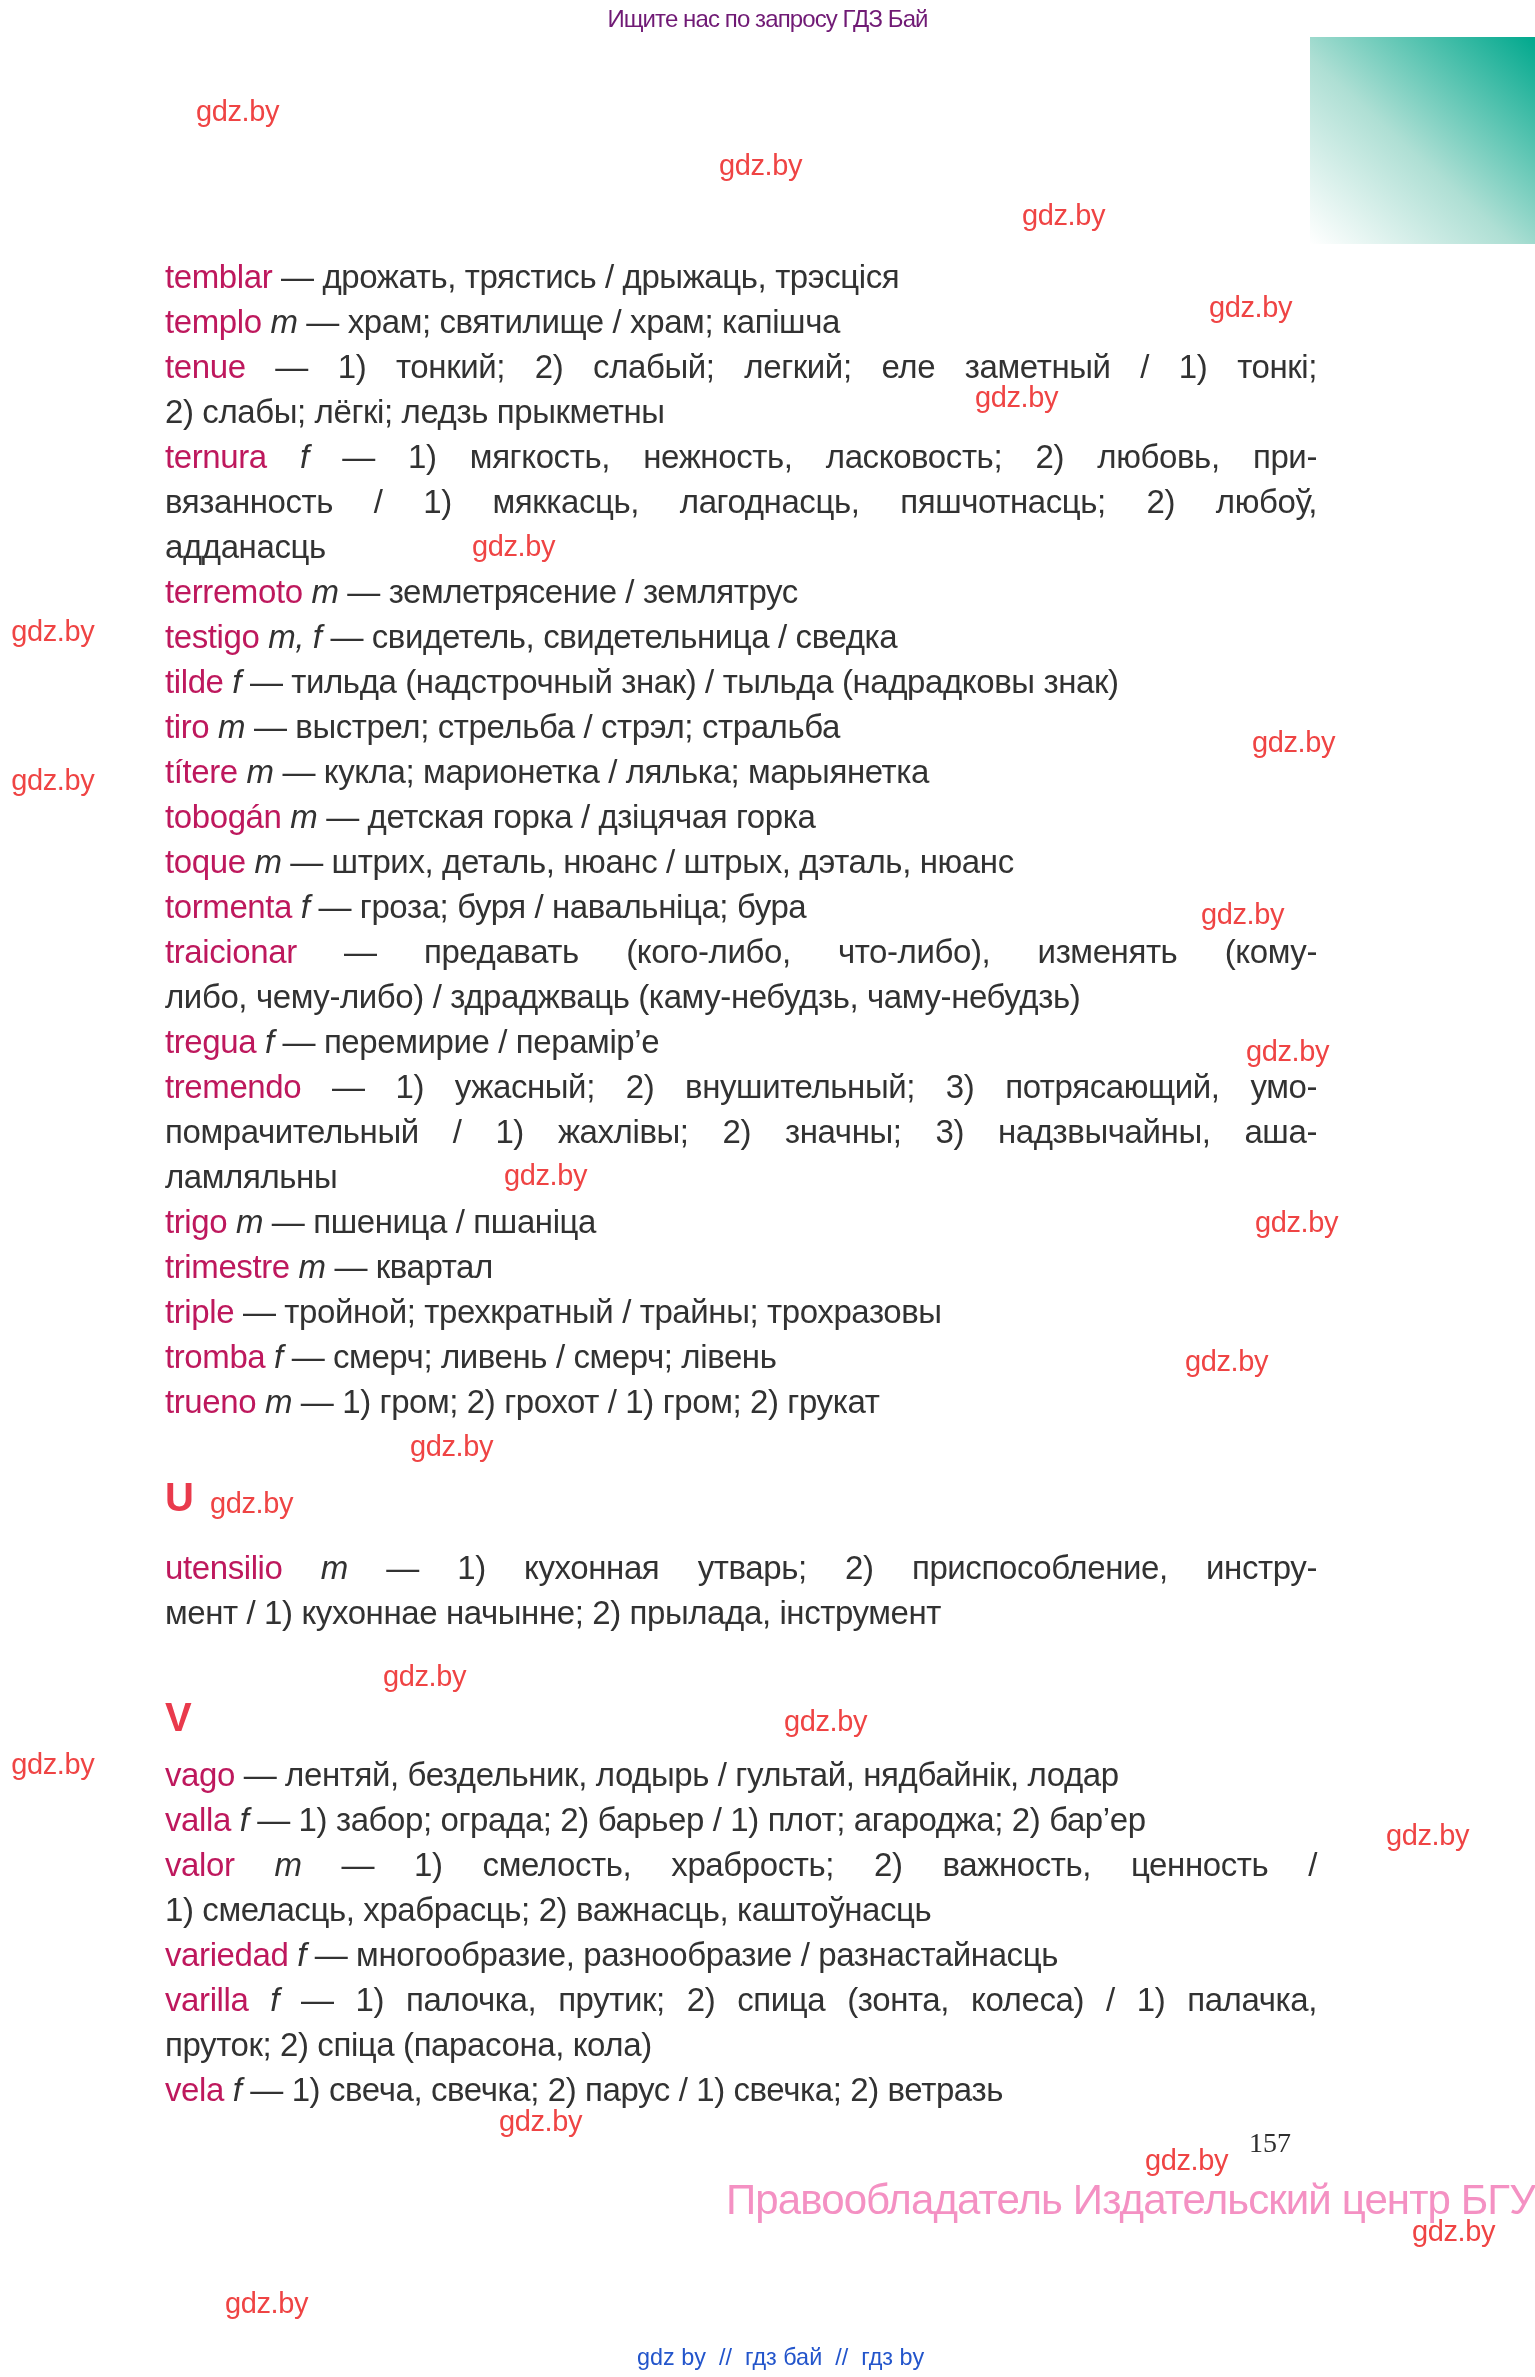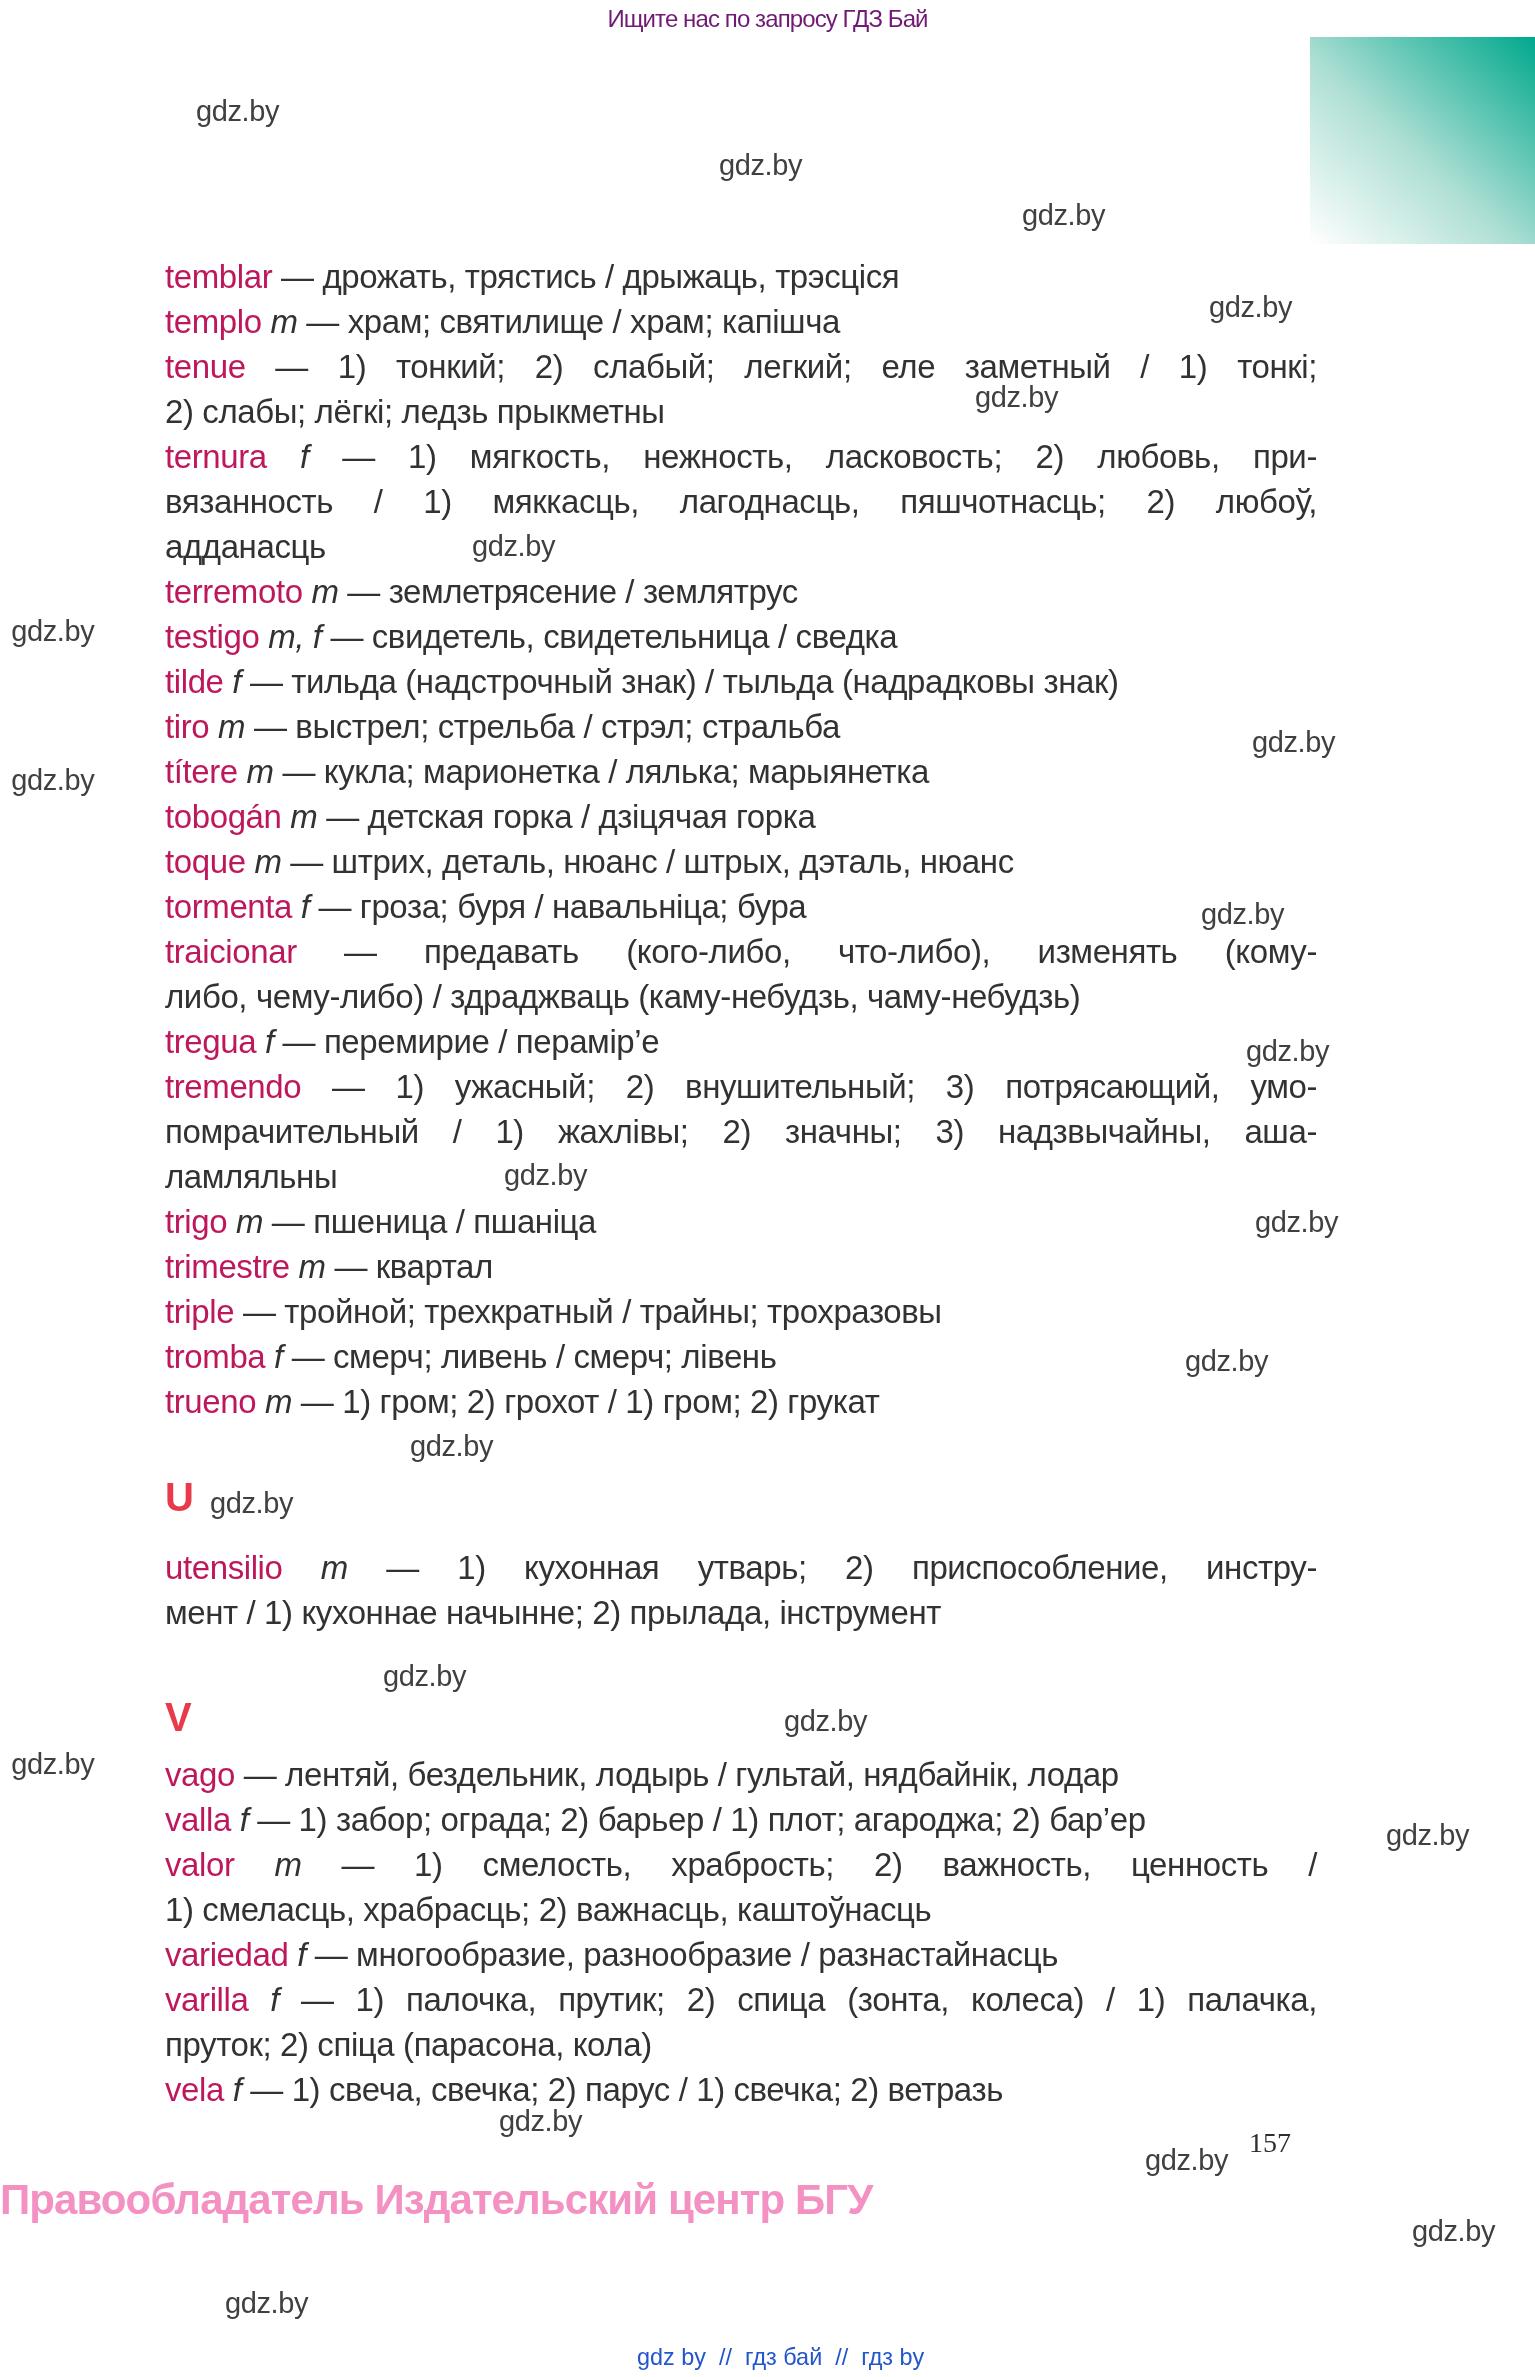--- a/index.html
+++ b/index.html
@@ -22,21 +22,21 @@
   }
   .corner-gradient{
     position:absolute;
     left:1310px; top:37px;
     width:225px; height:207px;
     background:linear-gradient(to top right,#ffffff 0%,#aedfd4 45%,#00a88d 100%);
   }
   .wm{
     position:absolute;
     font-size:29px;
-    color:#404040;
+    color:#ef4444;
     white-space:nowrap;
     letter-spacing:-0.4px;
   }
   .dict{
     position:absolute;
     left:165px; top:254px;
     width:1152px;
     font-size:33px;
     line-height:45px;
     letter-spacing:-0.4px;
@@ -59,25 +59,24 @@
   .page-number{
     position:absolute;
     left:1249px; top:2127px;
     font-family:"Liberation Serif", serif;
     font-size:28px;
     color:#2e2e2e;
   }
   .copyright{
     position:absolute;
     top:2176px; left:0; right:0;
-    text-align:left;
+    text-align:right;
     font-size:42px;
     letter-spacing:-0.9px;
     color:#f491c3;
-    font-weight:bold;
   }
   .footer-links{
     position:absolute;
     left:637px; top:2344px;
     font-size:23.4px;
     color:#2355cb;
     white-space:pre;
   }
 </style>
 </head>

